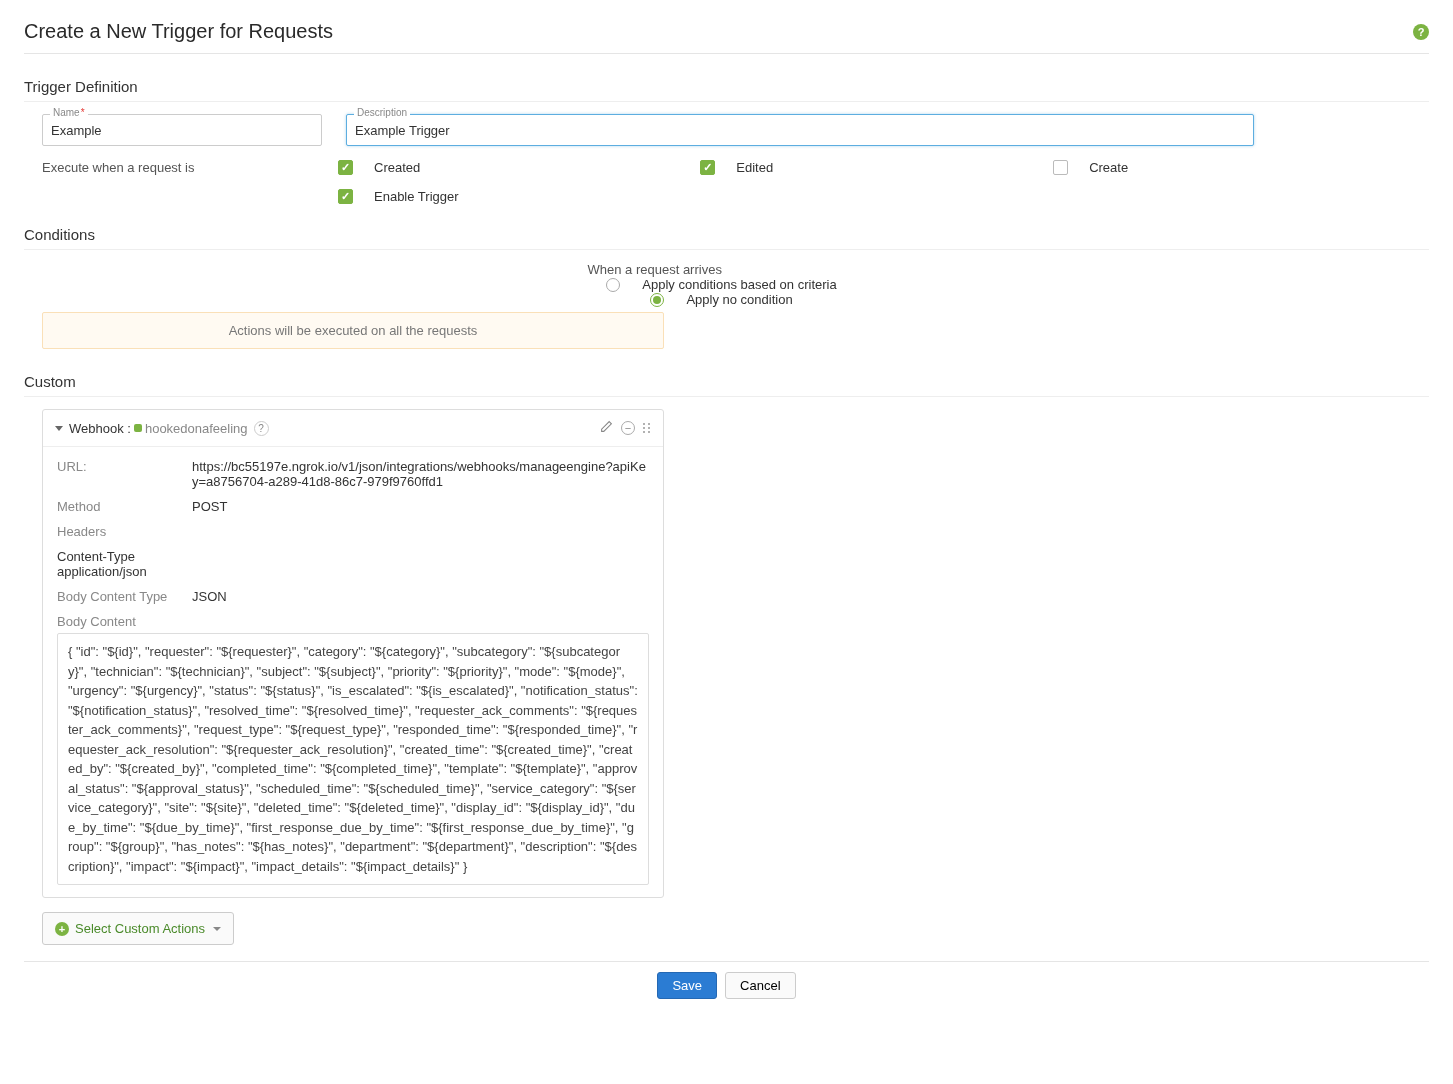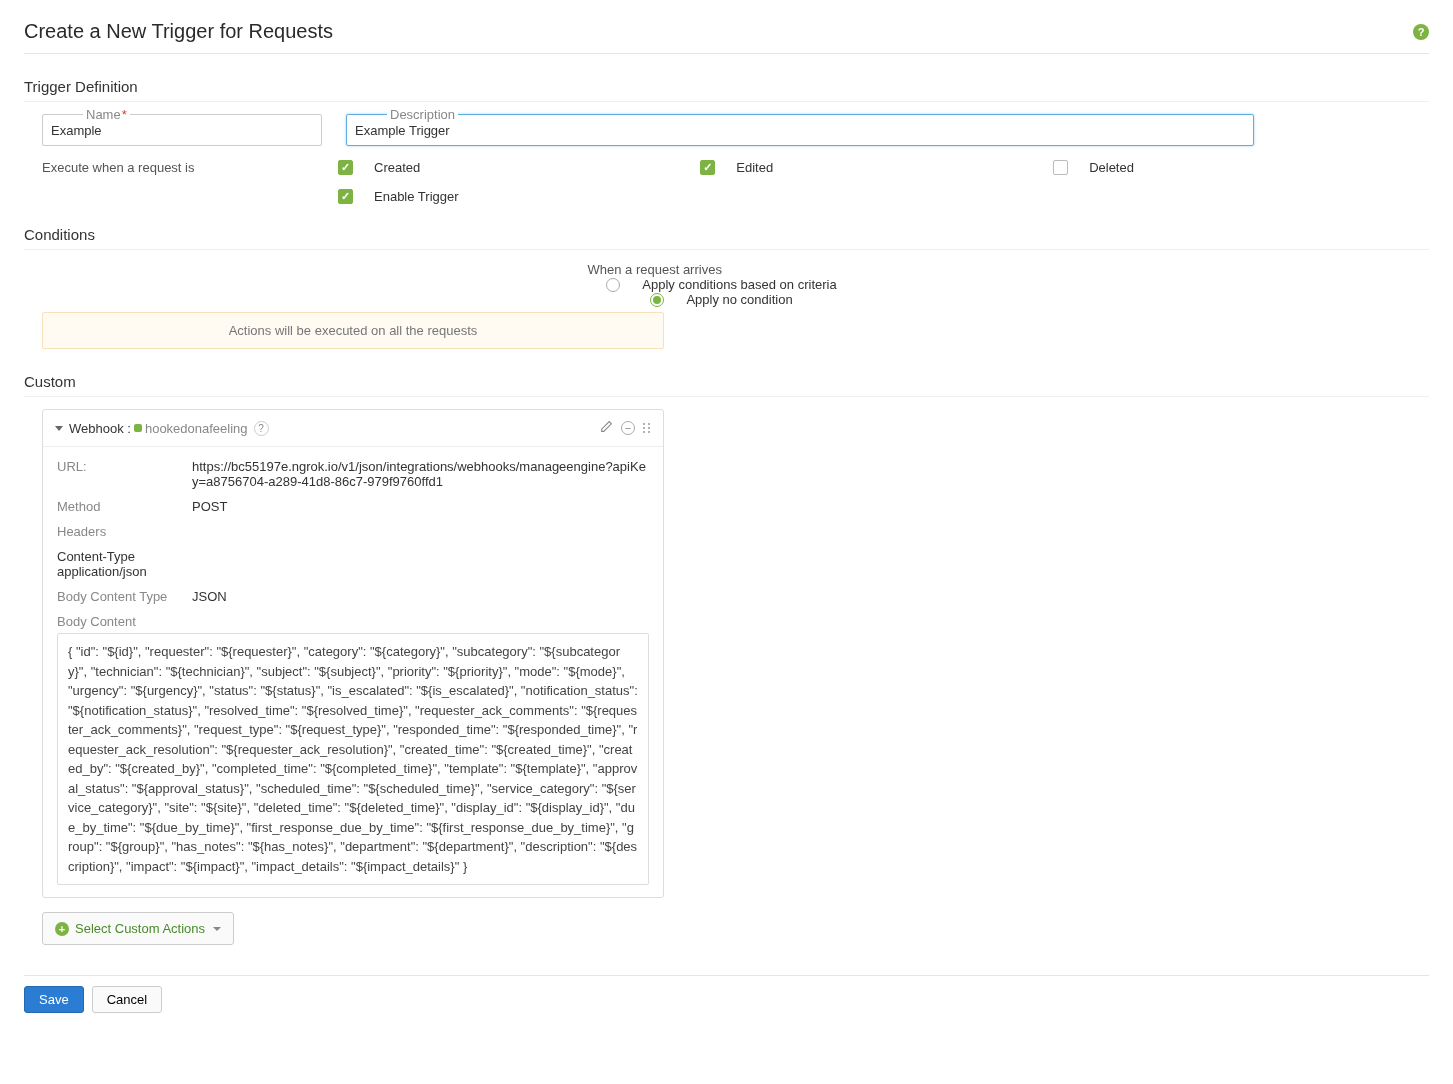--- a/index.html
+++ b/index.html
@@ -56,23 +56,22 @@
   .field-group {
     position: relative;
     margin-right: 24px;
   }
   .floating-label {
     position: absolute;
     top: -7px;
     left: 8px;
     background: #fff;
     padding: 0 3px;
-    font-size: 13px;
+    font-size: 10px;
     color: #888;
-    margin-left: 33px;
   }
   .required::after { content: "*"; color: #e53935; margin-left: 1px; }
   .text-input {
     border: 1px solid #ccc;
     border-radius: 2px;
     padding: 6px 8px;
     font-size: 13px;
     height: 32px;
     color: #333;
   }
@@ -238,23 +237,24 @@
   }
   .caret-sm {
     width: 0; height: 0;
     border-left: 4px solid transparent;
     border-right: 4px solid transparent;
     border-top: 4px solid #888;
     margin-left: 2px;
   }
   .footer {
     border-top: 1px solid #e5e5e5;
-    margin-top: 30px;
+    margin-top: 16px;
     padding: 10px 0 16px 0;
     display: flex;
+    justify-content: center;
     gap: 8px;
   }
   .btn {
     border: 1px solid #ccc;
     background: #fafafa;
     border-radius: 3px;
     padding: 5px 14px;
     font-size: 13px;
     cursor: pointer;
   }
@@ -293,21 +293,21 @@
       <div class="cb-item">
         <span class="cb checked"></span>
         <span>Created</span>
       </div>
       <div class="cb-item">
         <span class="cb checked"></span>
         <span>Edited</span>
       </div>
       <div class="cb-item">
         <span class="cb"></span>
-        <span>Deleted</span>
+        <span>Create</span>
       </div>
     </div>
   </div>
 
   <div class="form-row">
     <div class="exec-label"></div>
     <div class="cb-item">
       <span class="cb checked"></span>
       <span>Enable Trigger</span>
     </div>

